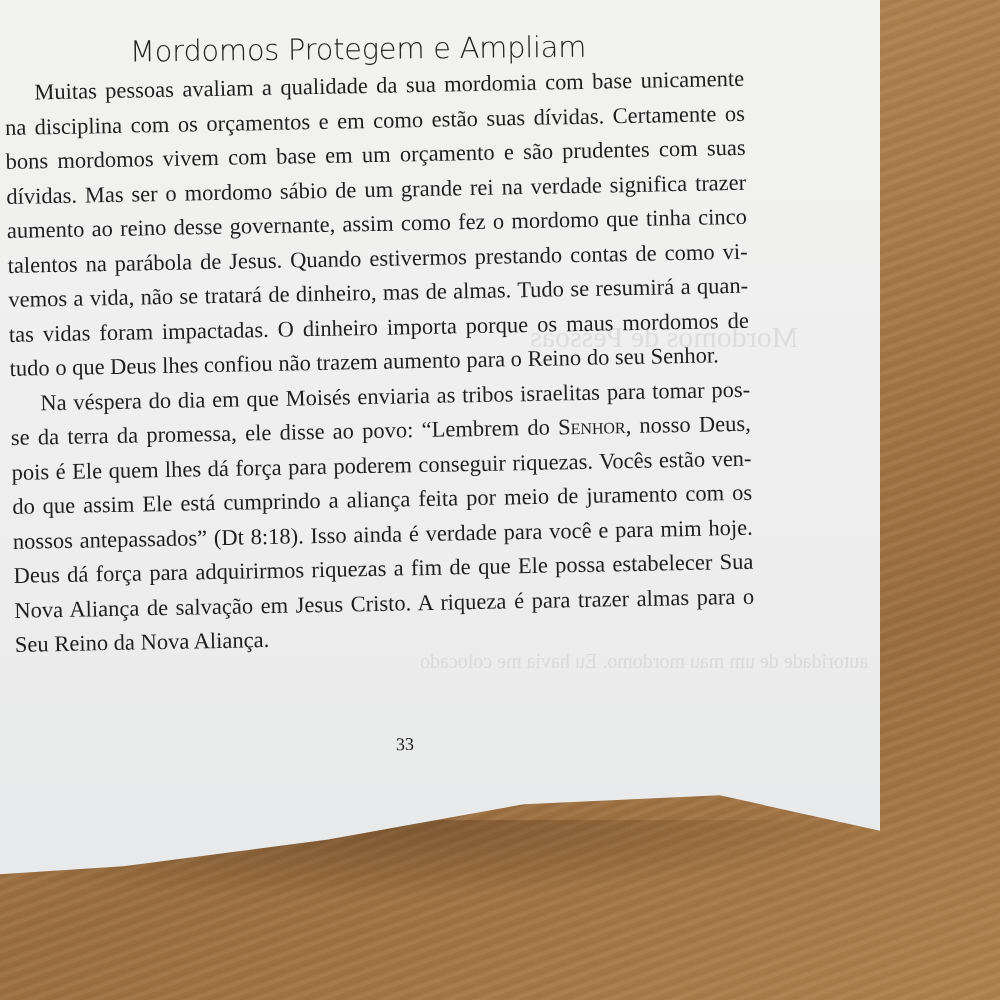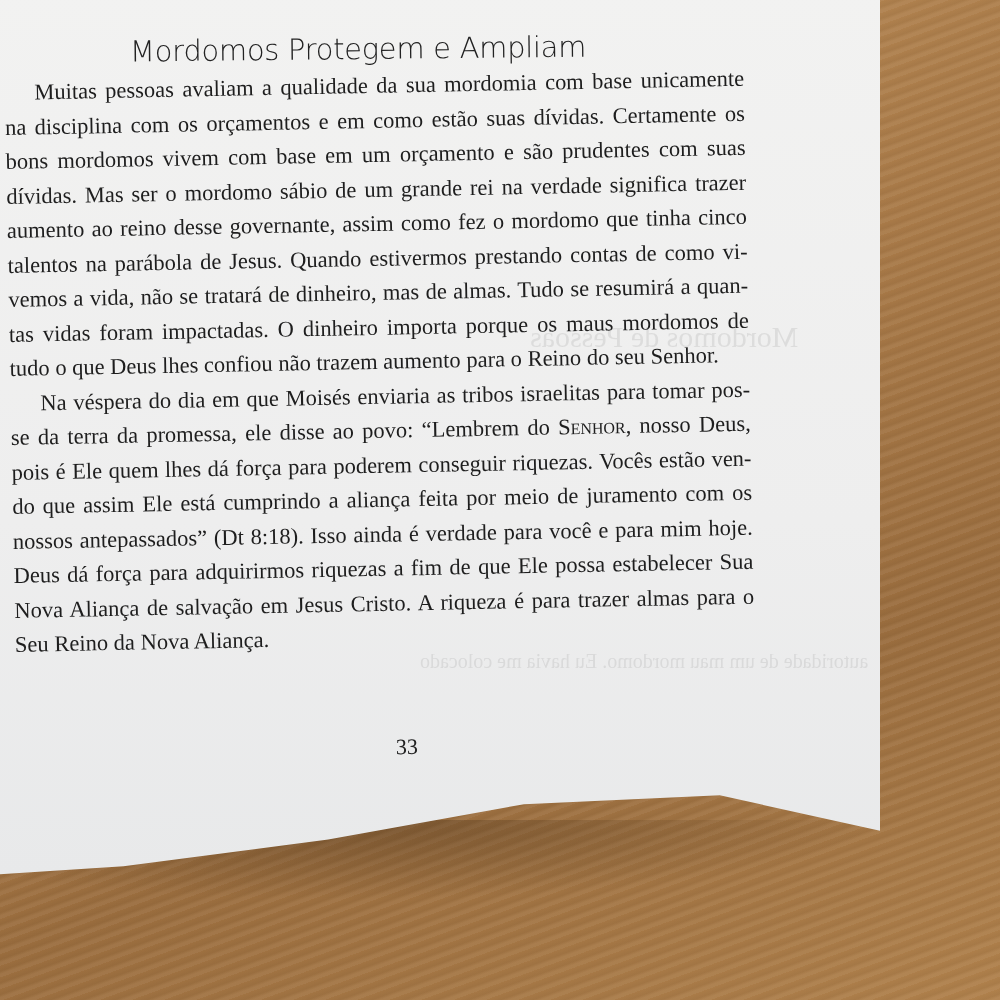--- a/index.html
+++ b/index.html
@@ -32,21 +32,21 @@
       position: absolute; left: 14px; top: 86px; width: 740px;
       font-size: 22.5px; line-height: 34.5px; color: #1e1e1e;
       text-align: justify;
       transform: rotate(-1.1deg); transform-origin: left top;
     }
     .line { display: block; white-space: nowrap; text-align-last: justify; }
     .line.last { text-align-last: left; }
     .indent { padding-left: 30px; }
     .smallcaps { font-variant: small-caps; }
     .page-number {
-      position: absolute; left: 406px; top: 744px; font-size: 22px; color: #222;
+      position: absolute; left: 406px; top: 744px; font-size: 18px; color: #222;
       transform: rotate(-1deg);
     }
     .bleed {
       position: absolute; color: rgba(60,60,60,0.10); font-size: 20px; white-space: nowrap;
       transform: scaleX(-1);
     }
   </style>
 </head>
 <body>
 

